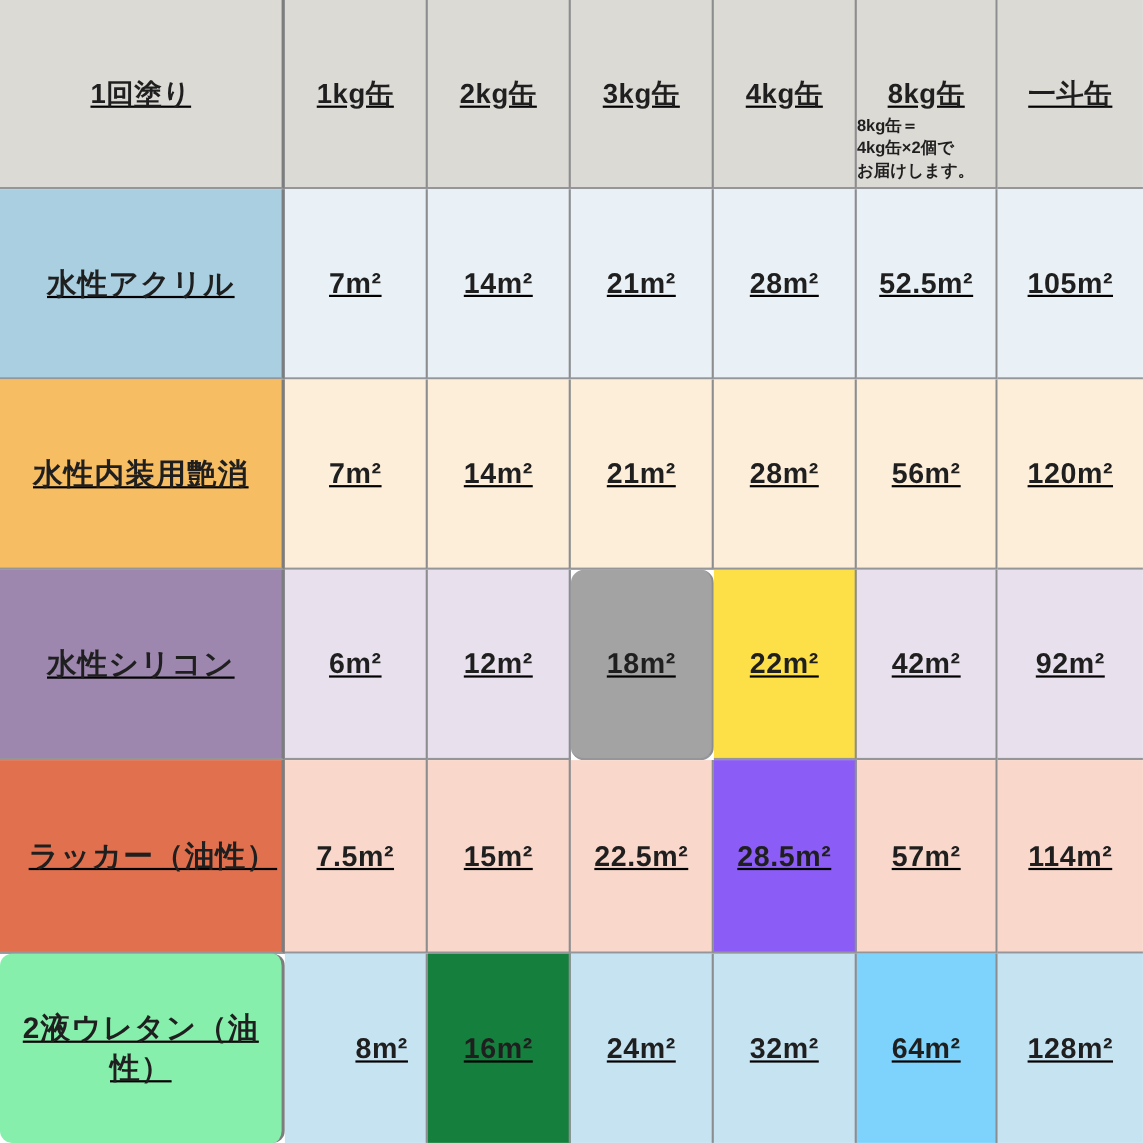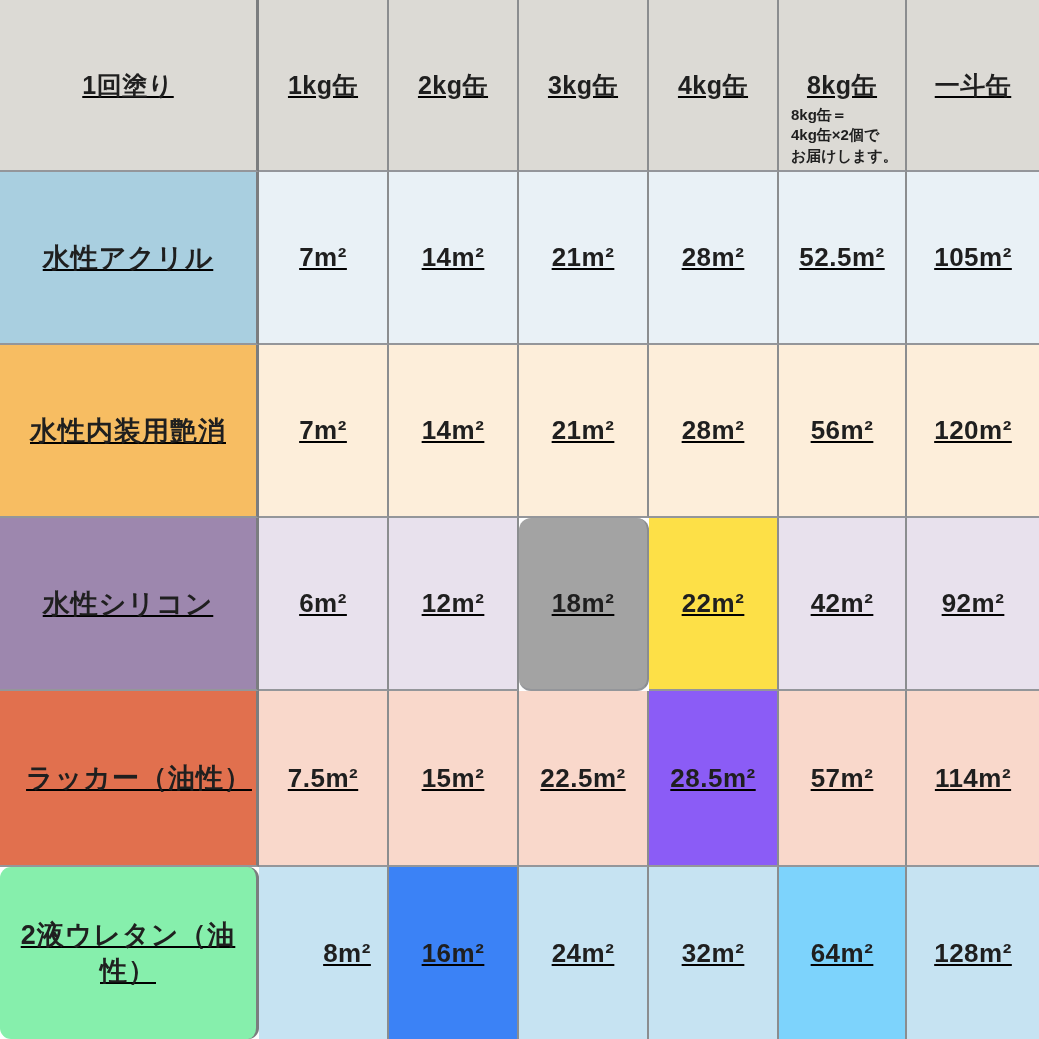--- a/index.html
+++ b/index.html
@@ -42,21 +42,21 @@
   .row-label {
     font-size: 27px;
     letter-spacing: 1px;
   }
   .value-cell {
     font-size: 26px;
     letter-spacing: 0.5px;
   }
   .note {
     position: absolute;
-    left: 12px;
+    left: 0;
     top: 105px;
     text-align: left;
     font-size: 15px;
     font-weight: 700;
     line-height: 1.35;
     white-space: pre-line;
     letter-spacing: 0;
   }
 </style>
 </head>
@@ -170,21 +170,21 @@
     </div>
     <div class="cell value-cell col-last" style="background: rgb(249, 216, 203);">
       <span>114m²</span>
     </div>
     <div class="cell row-label label-col row-last" style="background: #86efac; border-radius: 11px;">
       <span>2液ウレタン（油性）</span>
     </div>
     <div class="cell value-cell row-last" style="background: rgb(198, 227, 242); padding-left: 48px;">
       <span>8m²</span>
     </div>
-    <div class="cell value-cell row-last" style="background: #3b82f6;">
+    <div class="cell value-cell row-last" style="background: #15803d;">
       <span>16m²</span>
     </div>
     <div class="cell value-cell row-last" style="background: rgb(198, 227, 242);">
       <span>24m²</span>
     </div>
     <div class="cell value-cell row-last" style="background: rgb(198, 227, 242);">
       <span>32m²</span>
     </div>
     <div class="cell value-cell row-last" style="background: #7dd3fc; text-align: center;">
       <span>64m²</span>

